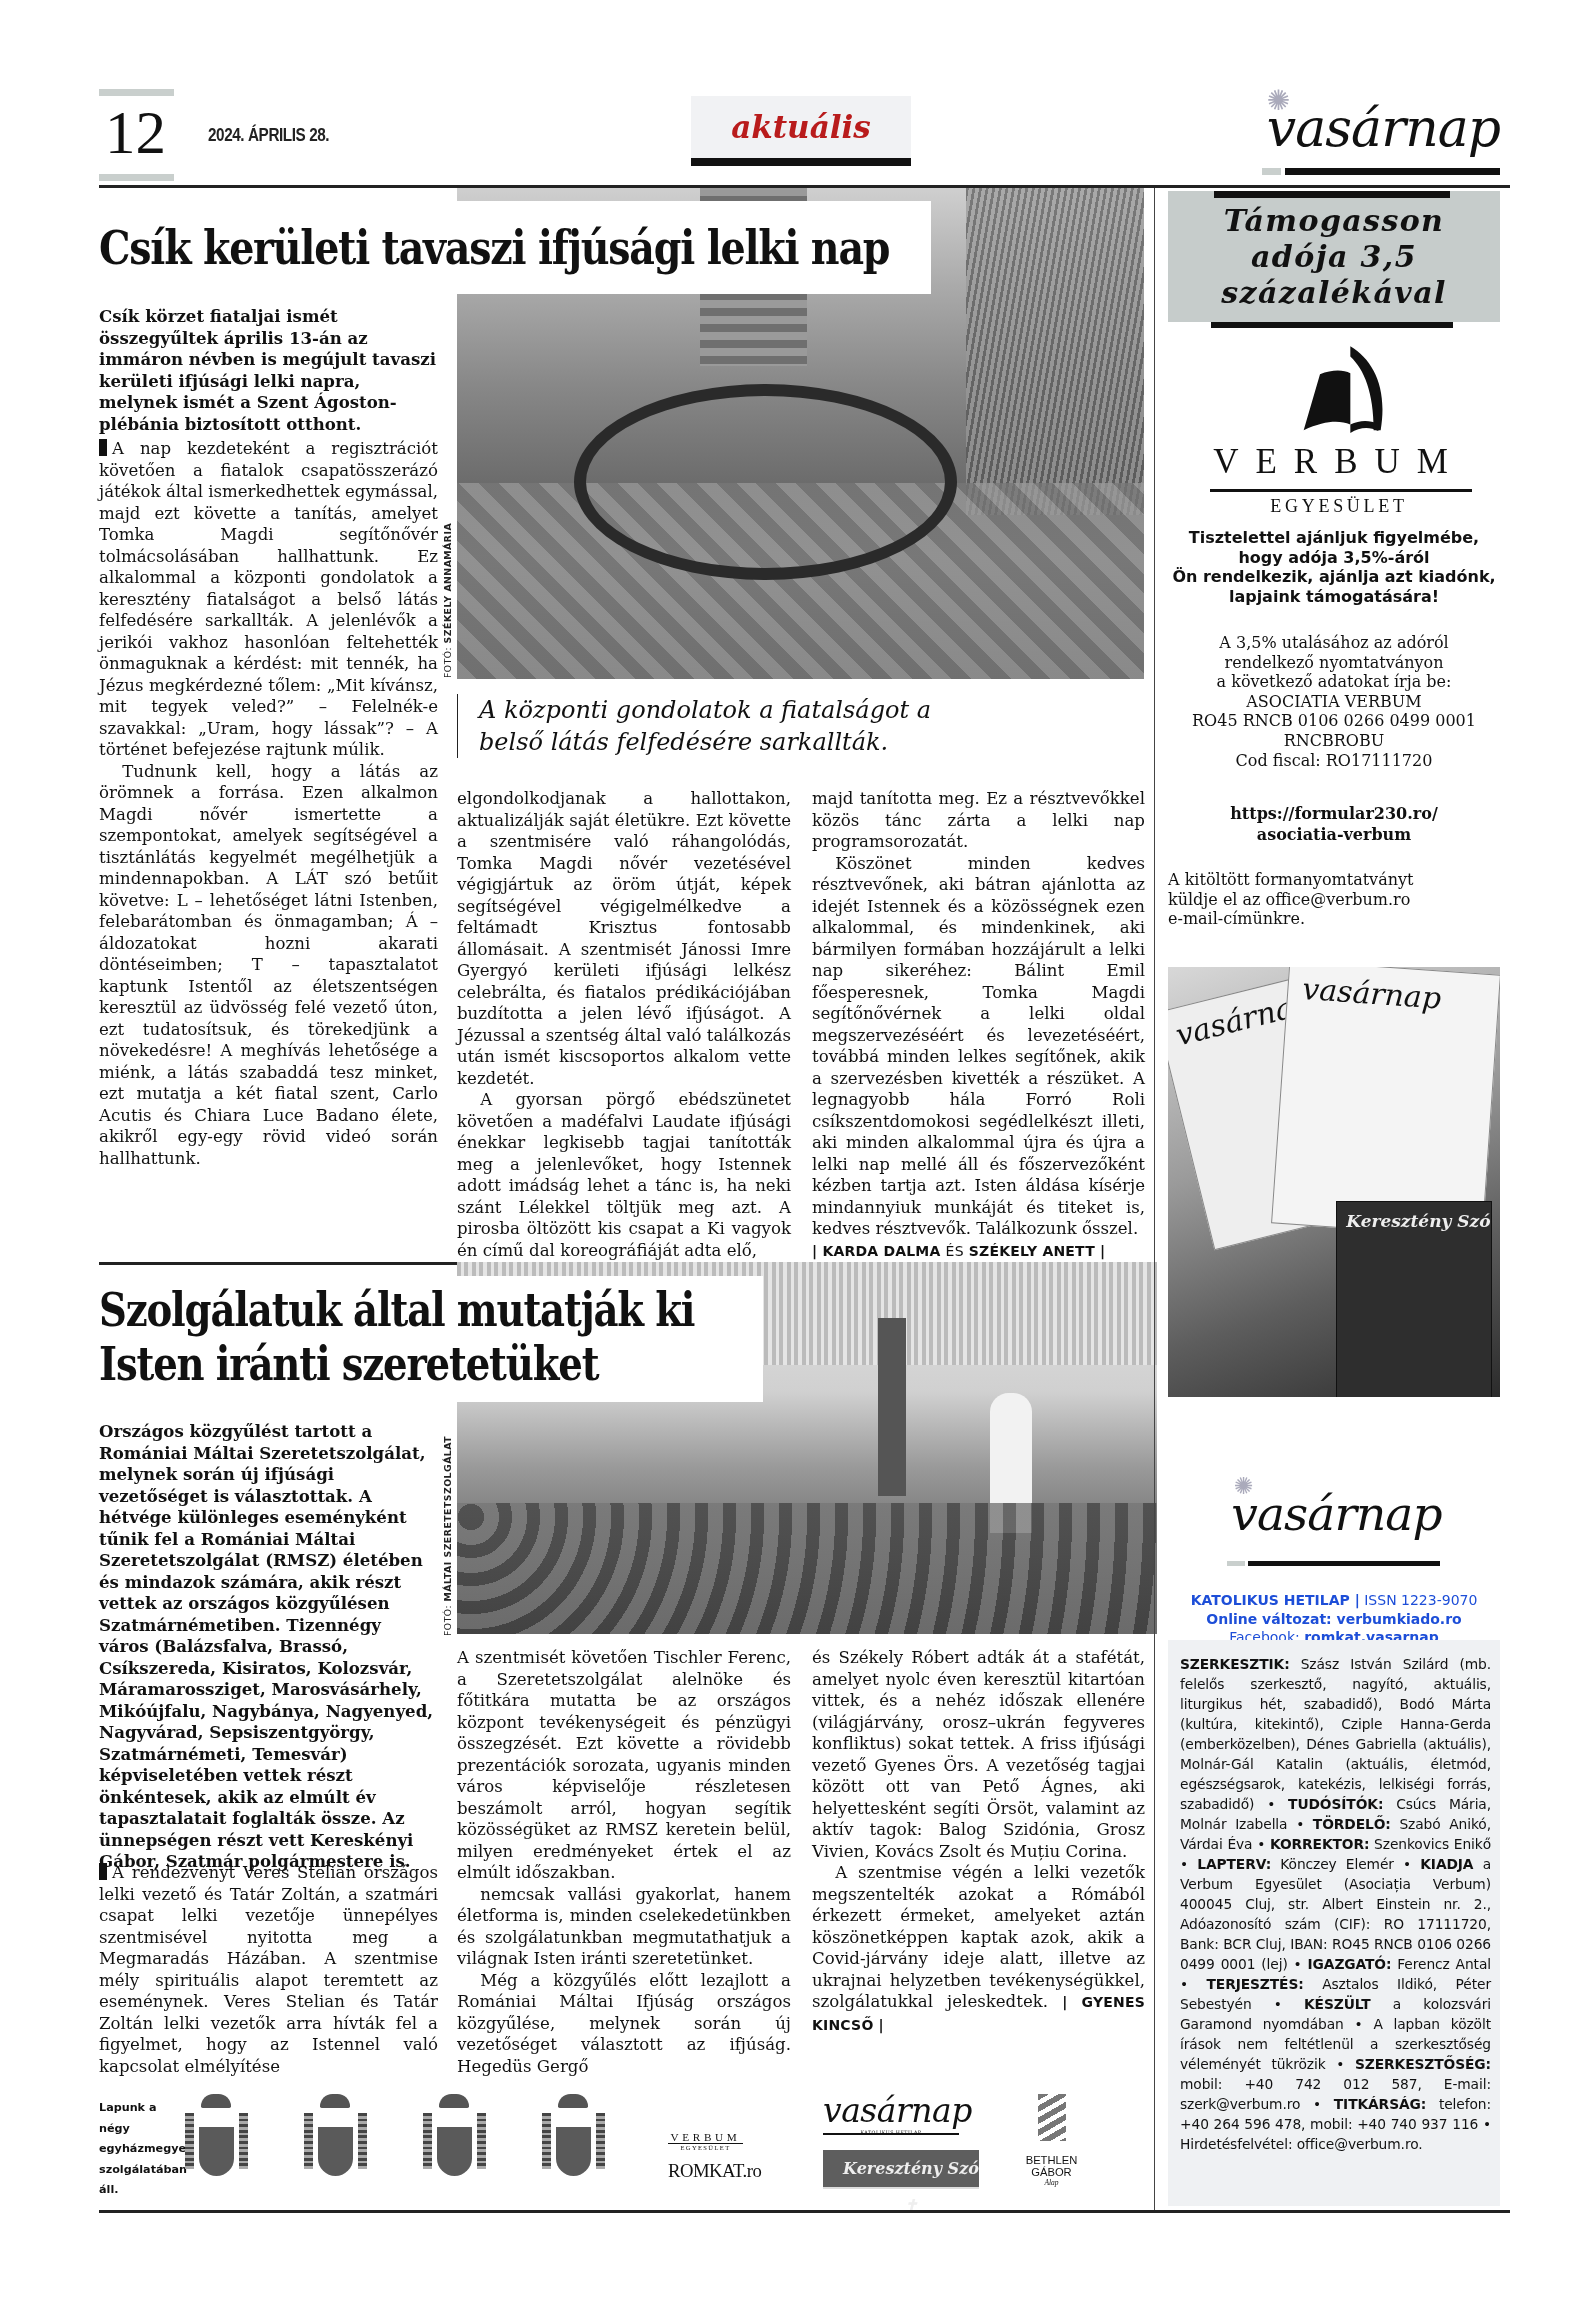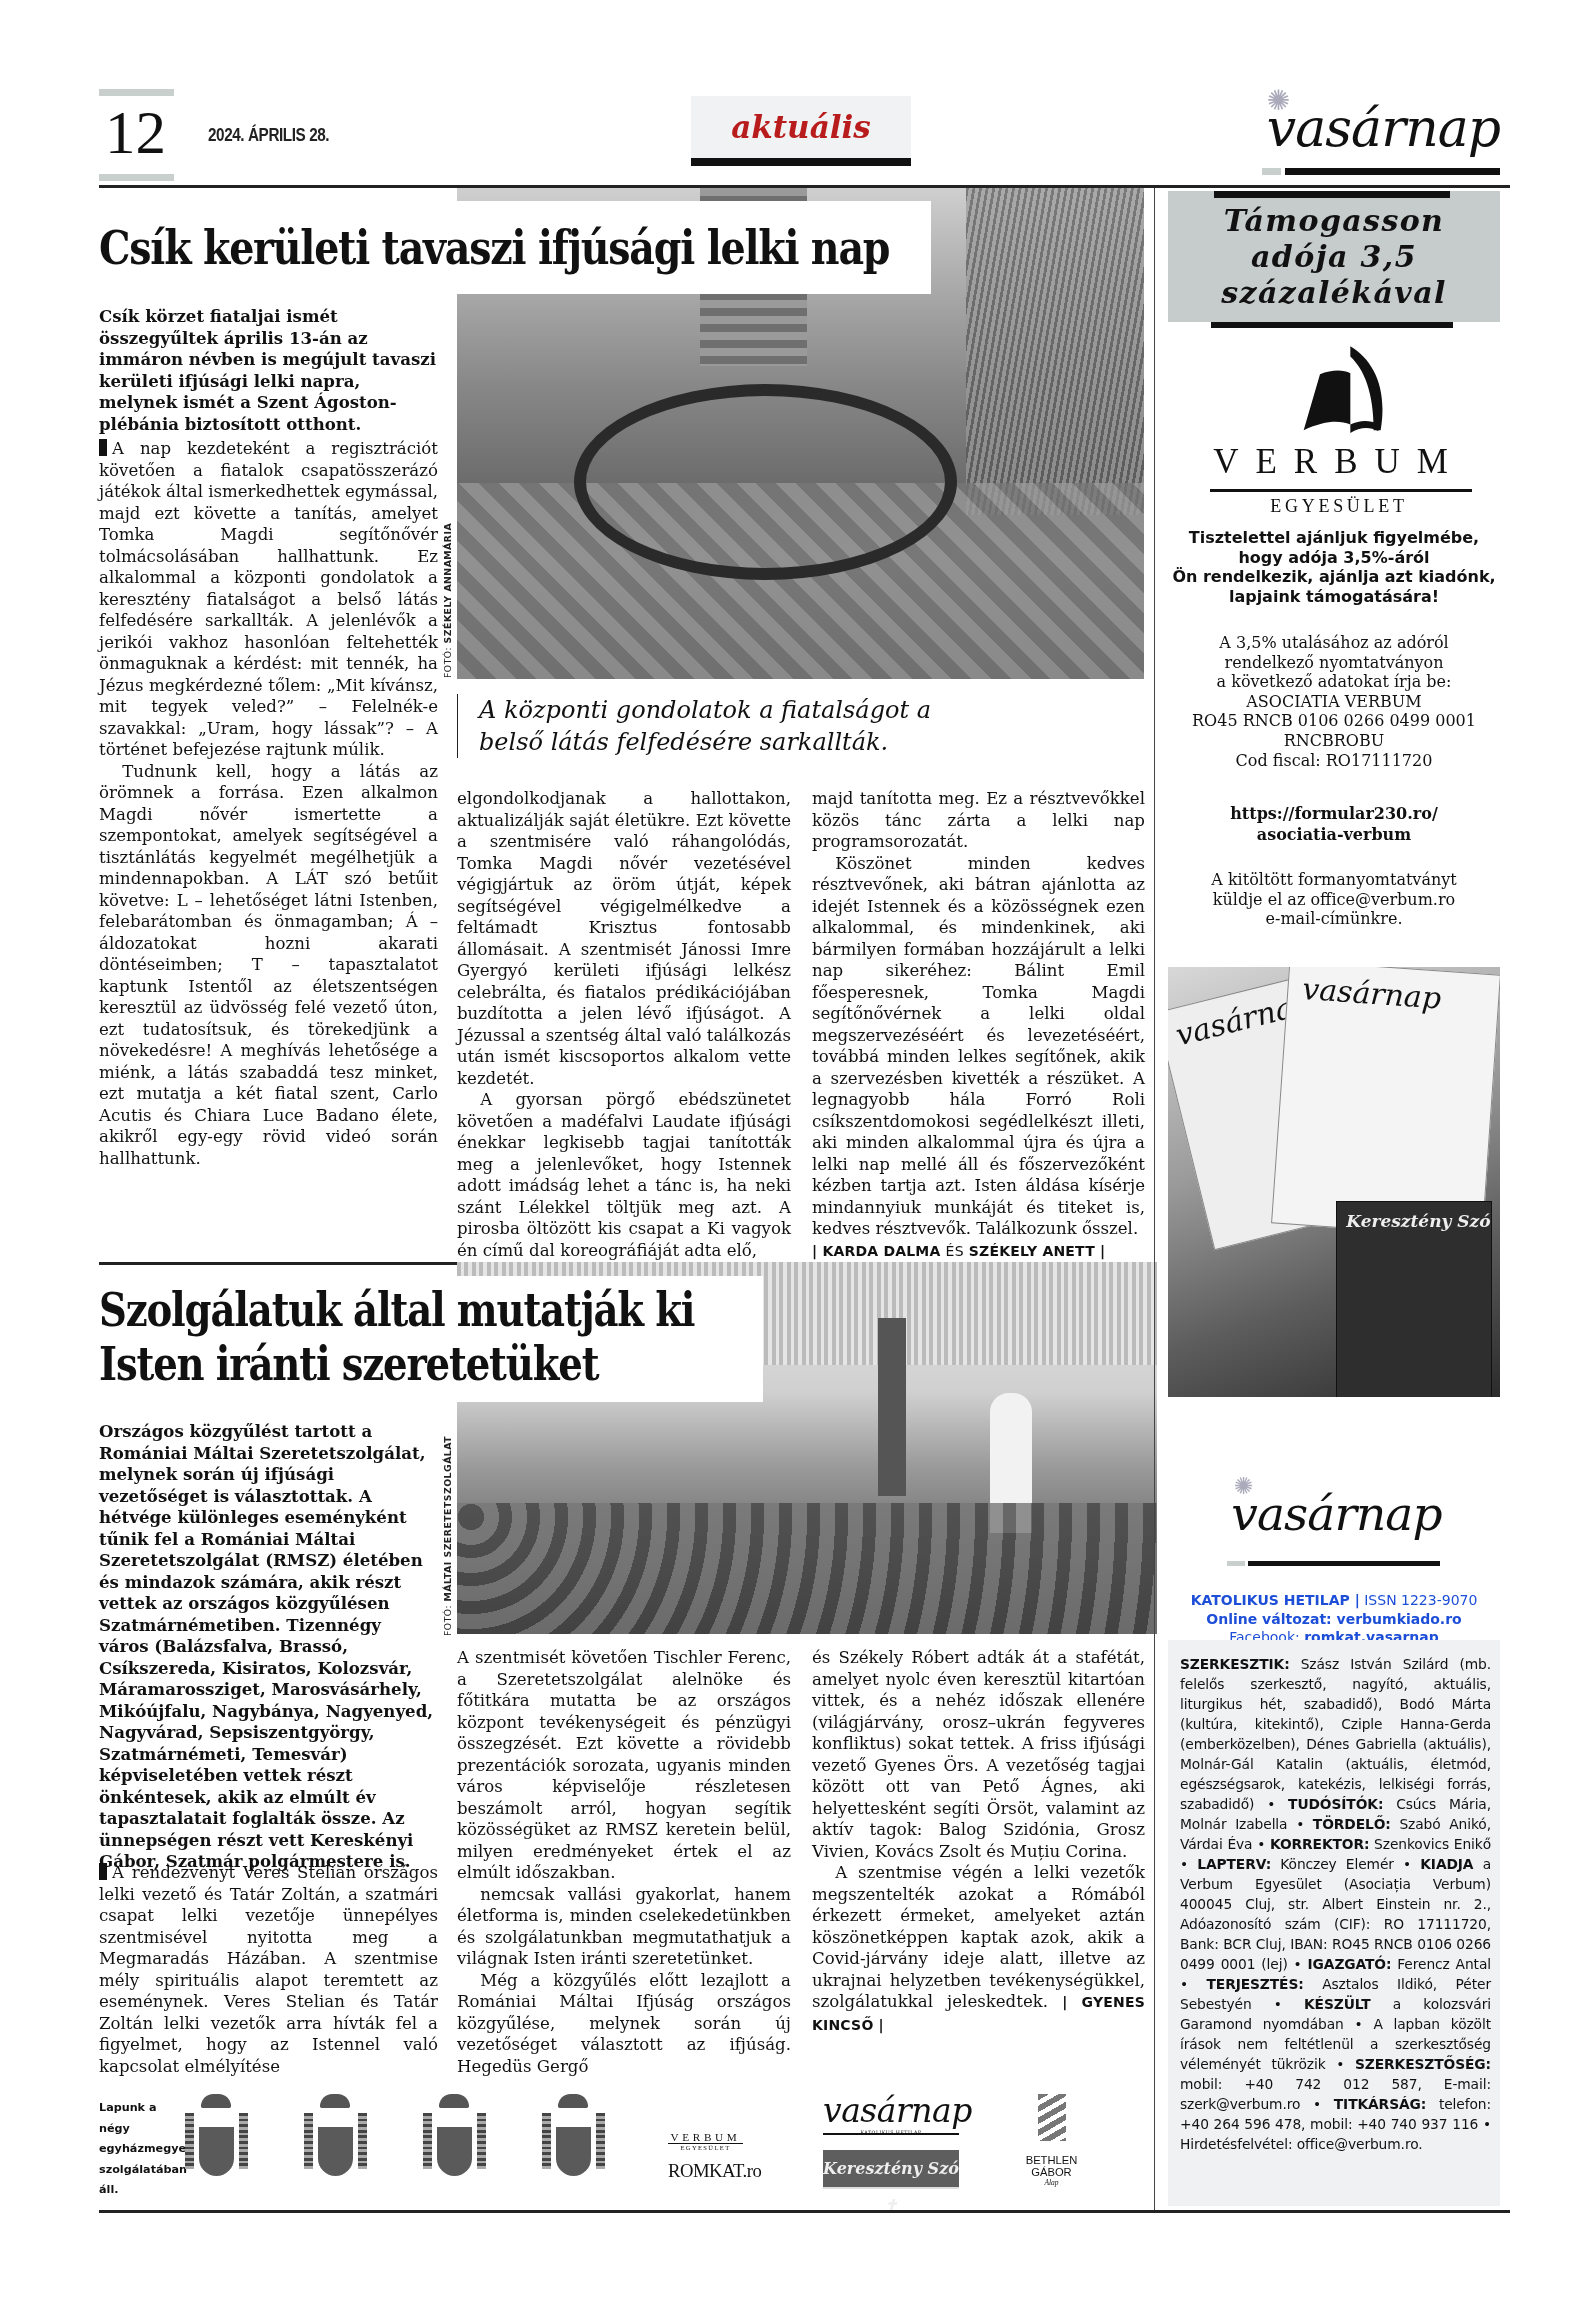--- a/index.html
+++ b/index.html
@@ -52,21 +52,21 @@
   .side-ad-head span { font-family:"DejaVu Serif", serif; font-style:italic; font-weight:bold; font-size:30px; line-height:36px; letter-spacing:1.4px; color:#111; text-align:center; display:block; }
   .side-bar-top { left:1214px; top:191px; width:236px; height:6.5px; background:#111; }
   .side-bar-bot { left:1211px; top:322px; width:242px; height:5.6px; background:#111; }
   .verbum-logo { left:1187px; top:346px; width:304px; height:159px; }
   .verbum-word { position:absolute; left:0; top:96px; width:304px; text-align:center; font-family:"Liberation Serif", serif; font-size:35px; letter-spacing:17px; color:#111; }
   .verbum-rule { position:absolute; left:23.4px; top:143px; width:262px; height:3.3px; background:#111; }
   .verbum-sub { position:absolute; left:0; top:150px; width:304px; text-align:center; font-family:"Liberation Serif", serif; font-size:18px; letter-spacing:3.7px; color:#111; }
   .side-bold { left:1168px; top:528px; width:332px; text-align:center; font-family:"DejaVu Sans", sans-serif; font-weight:bold; font-size:16px; line-height:19.6px; color:#111; }
   .side-reg { left:1168px; top:633px; width:332px; text-align:center; font-family:"DejaVu Serif", serif; font-size:16px; line-height:19.6px; color:#111; }
   .side-url { left:1168px; top:804px; width:332px; text-align:center; font-family:"DejaVu Serif", serif; font-weight:bold; font-size:16px; line-height:20.6px; color:#111; }
-  .side-mail { left:1168px; top:870px; width:332px; text-align:center; font-family:"DejaVu Serif", serif; font-size:16px; line-height:19.6px; color:#111; }
+  .side-mail { left:1168px; top:870px; width:332px; text-align:left; font-family:"DejaVu Serif", serif; font-size:16px; line-height:19.6px; color:#111; }
   .papers { left:1168px; top:967px; width:332px; height:430px; background:linear-gradient(160deg,#d8d8d8 0%,#9a9a9a 40%,#5d5d5d 70%,#2b2b2b 100%); overflow:hidden; }
   .paper-a { position:absolute; left:14px; top:18.7px; width:187px; height:243px; background:#eee; transform:rotate(-14deg); border:0.9px solid #888; }
   .paper-b { position:absolute; left:112px; top:0px; width:210px; height:262px; background:#f4f4f4; transform:rotate(4deg); border:0.9px solid #888; }
   .paper-c { position:absolute; left:168px; top:234px; width:154px; height:196px; background:#2e2e2e; border:0.9px solid #111; }
   .paper-b .pt, .paper-a .pt { position:absolute; left:14px; top:9.3px; font-family:"DejaVu Serif", serif; font-style:italic; font-size:30px; color:#111; }
   .paper-c .pt { position:absolute; left:9.3px; top:9.3px; font-family:"DejaVu Serif", serif; font-style:italic; font-weight:bold; font-size:17px; color:#eee; }
   .mast2 { left:1215px; top:1486px; width:243px; height:56px; }
   .mast2 .mast-word { font-size:47px; top:0; }
   .mast2 .mast-rule { top:75px; left:33px; width:192px; height:4.7px; }
   .mast2 .mast-rule-grey { top:75px; left:11.7px; width:18.7px; height:4.7px; }
@@ -83,21 +83,21 @@
   .crest .hat { position:absolute; left:16.4px; top:0; width:30px; height:14px; background:#555; border-radius:14px 14px 1.9px 1.9px; }
   .crest .shield { position:absolute; left:14px; top:33px; width:35px; height:49px; background:#5a5a5a; border-radius:0 0 18px 18px; }
   .crest .tasL, .crest .tasR { position:absolute; top:18.7px; width:9.3px; height:56px; background:repeating-linear-gradient(180deg,#444 0 2.8px,#aaa 2.8px 5.6px); }
   .crest .tasL { left:0; } .crest .tasR { right:0; }
   .foot-verbum { left:668px; top:2089px; width:75px; height:103px; text-align:center; }
   .foot-verbum .w { font-family:"Liberation Serif", serif; font-size:11.2px; letter-spacing:3.7px; margin-top:42px; }
   .foot-verbum .e { font-family:"Liberation Serif", serif; font-size:6.5px; letter-spacing:1.4px; border-top:1.4px solid #111; }
   .foot-verbum .r { font-family:"Liberation Serif", serif; font-size:18.7px; letter-spacing:-0.5px; margin-top:9.3px; }
   .foot-vas { left:823px; top:2091px; width:136px; height:42px; text-align:center; font-family:"DejaVu Serif", serif; font-style:italic; font-size:33px; letter-spacing:-0.5px; color:#111; border-bottom:2.3px solid #111; }
   .foot-vas small { display:block; font-size:4.7px; font-style:normal; letter-spacing:0.5px; }
-  .foot-ksz { left:823px; top:2150px; width:136px; height:37px; background:#5e5e5e; color:#eee; font-family:"DejaVu Serif", serif; font-style:italic; font-weight:bold; font-size:16px; line-height:37px; text-align:center; border-bottom:2.3px solid #ddd; }
+  .foot-ksz { left:823px; top:2150px; width:136px; height:37px; background:#5e5e5e; color:#eee; font-family:"DejaVu Serif", serif; font-style:italic; font-weight:bold; font-size:16px; line-height:37px; text-align:center; border-bottom:2.3px solid #ddd;padding-left:20px; }
   .foot-bg { left:1014px; top:2094px; width:75px; height:93px; text-align:center; }
   .foot-bg .chev { width:28px; height:47px; margin:0 auto; background:repeating-linear-gradient(150deg,#777 0 5.6px,#fff 5.6px 10.3px); }
   .foot-bg .t { font-family:"Liberation Sans", sans-serif; font-size:11.2px; margin-top:13px; }
   .foot-bg .a { font-family:"Liberation Serif", serif; font-style:italic; font-size:7.5px; }
 </style>
 </head>
 <body>
 
 <div class="abs page-num-bar" style="top:89px;"></div>
 <div class="abs page-num">12</div>

